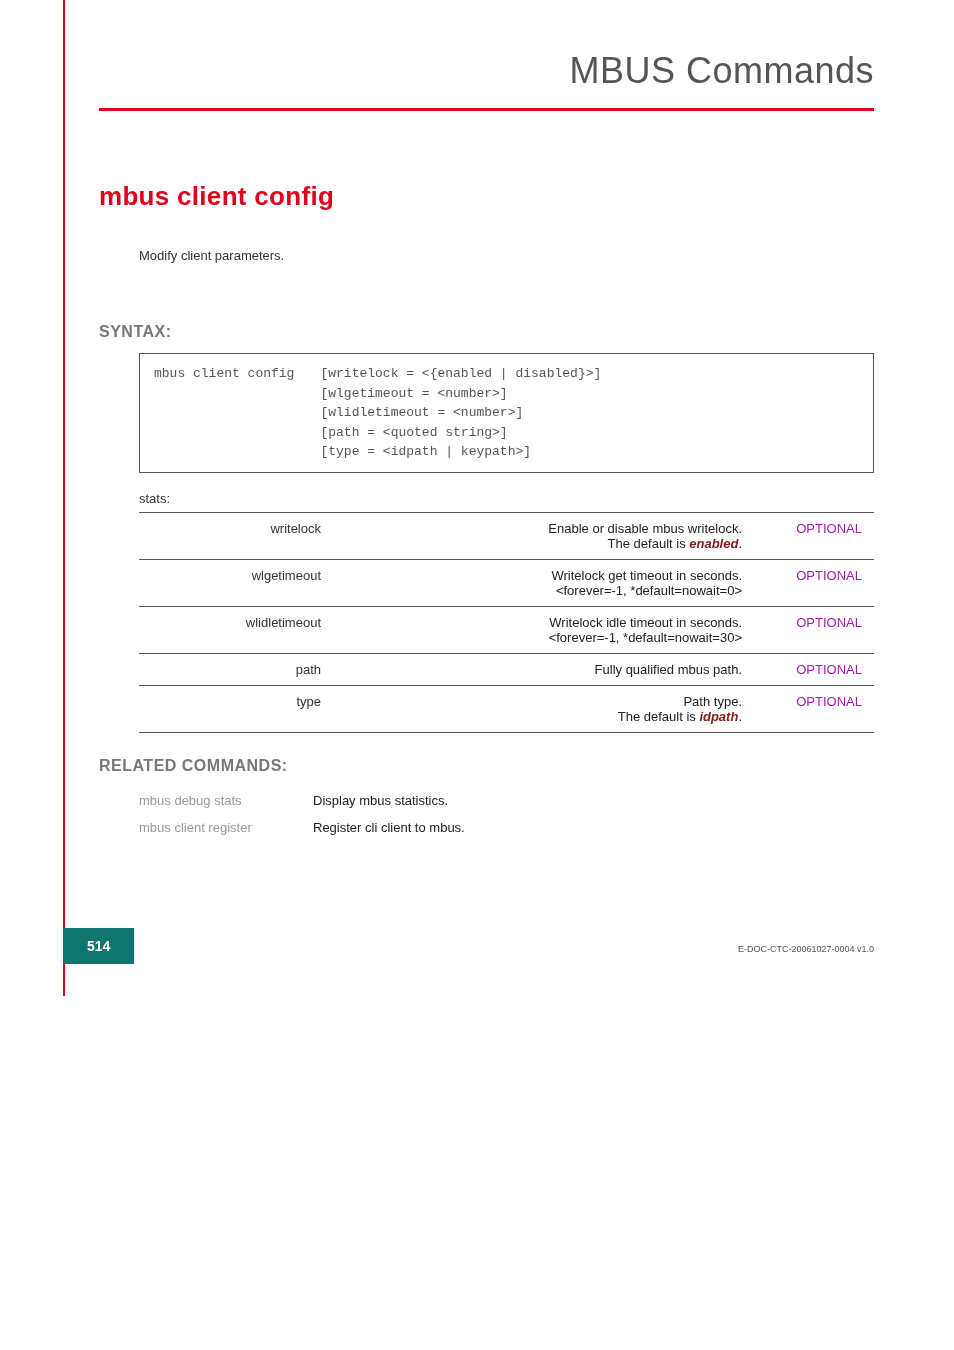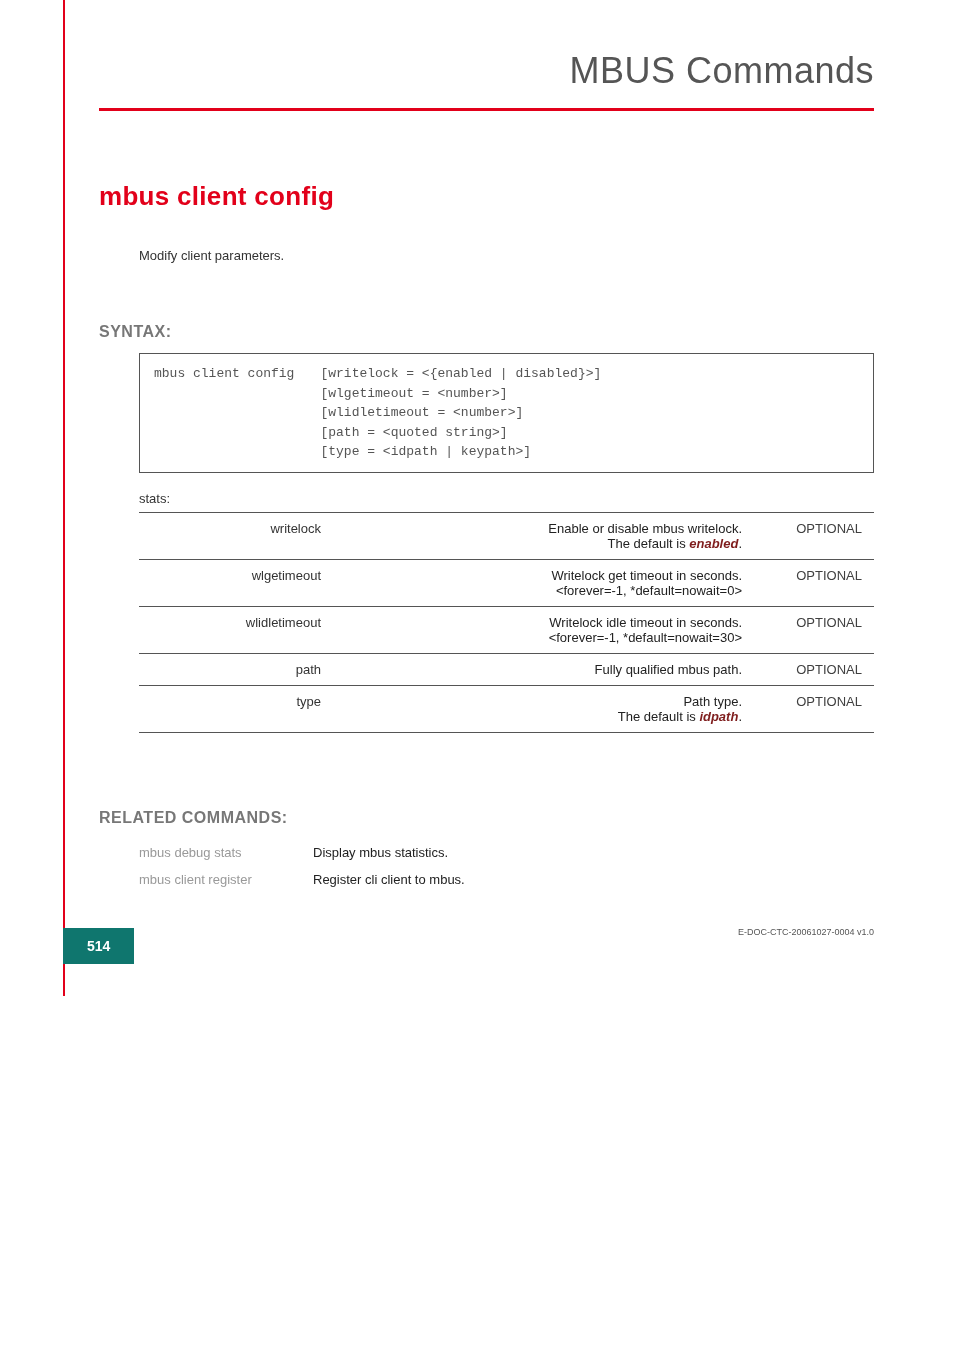--- a/index.html
+++ b/index.html
@@ -87,24 +87,24 @@
     font-size: 13px;
   }
   .param-table td {
     border-top: 1px solid #555;
     border-bottom: 1px solid #555;
     padding: 8px 12px;
     vertical-align: top;
     text-align: right;
   }
   .param-table td.name { width: 170px; color:#333; }
-  .param-table td.opt { width: 96px; text-align: right; color:#404040; }
+  .param-table td.opt { width: 96px; text-align: right; color:#a21caf; }
   .emph { color: #7f1d1d; font-style: italic; font-weight: bold; }
   .related {
-    margin-top: 76px;
+    margin-top: 24px;
   }
   .rel-table {
     margin-left: 40px;
     font-size: 13px;
     border-collapse: collapse;
   }
   .rel-table td {
     padding: 6px 14px 6px 0;
     vertical-align: top;
   }
@@ -121,21 +121,21 @@
     bottom: 0;
     background: #0f766e;
     color: #fff;
     font-weight: bold;
     font-size: 14px;
     padding: 10px 24px;
   }
   .doc-id {
     position: absolute;
     right: 80px;
-    bottom: 27px;
+    bottom: 10px;
     font-size: 9px;
     color: #555;
   }
 </style>
 </head>
 <body>
 
 <div class="page">
   <div class="left-rule"></div>
 

